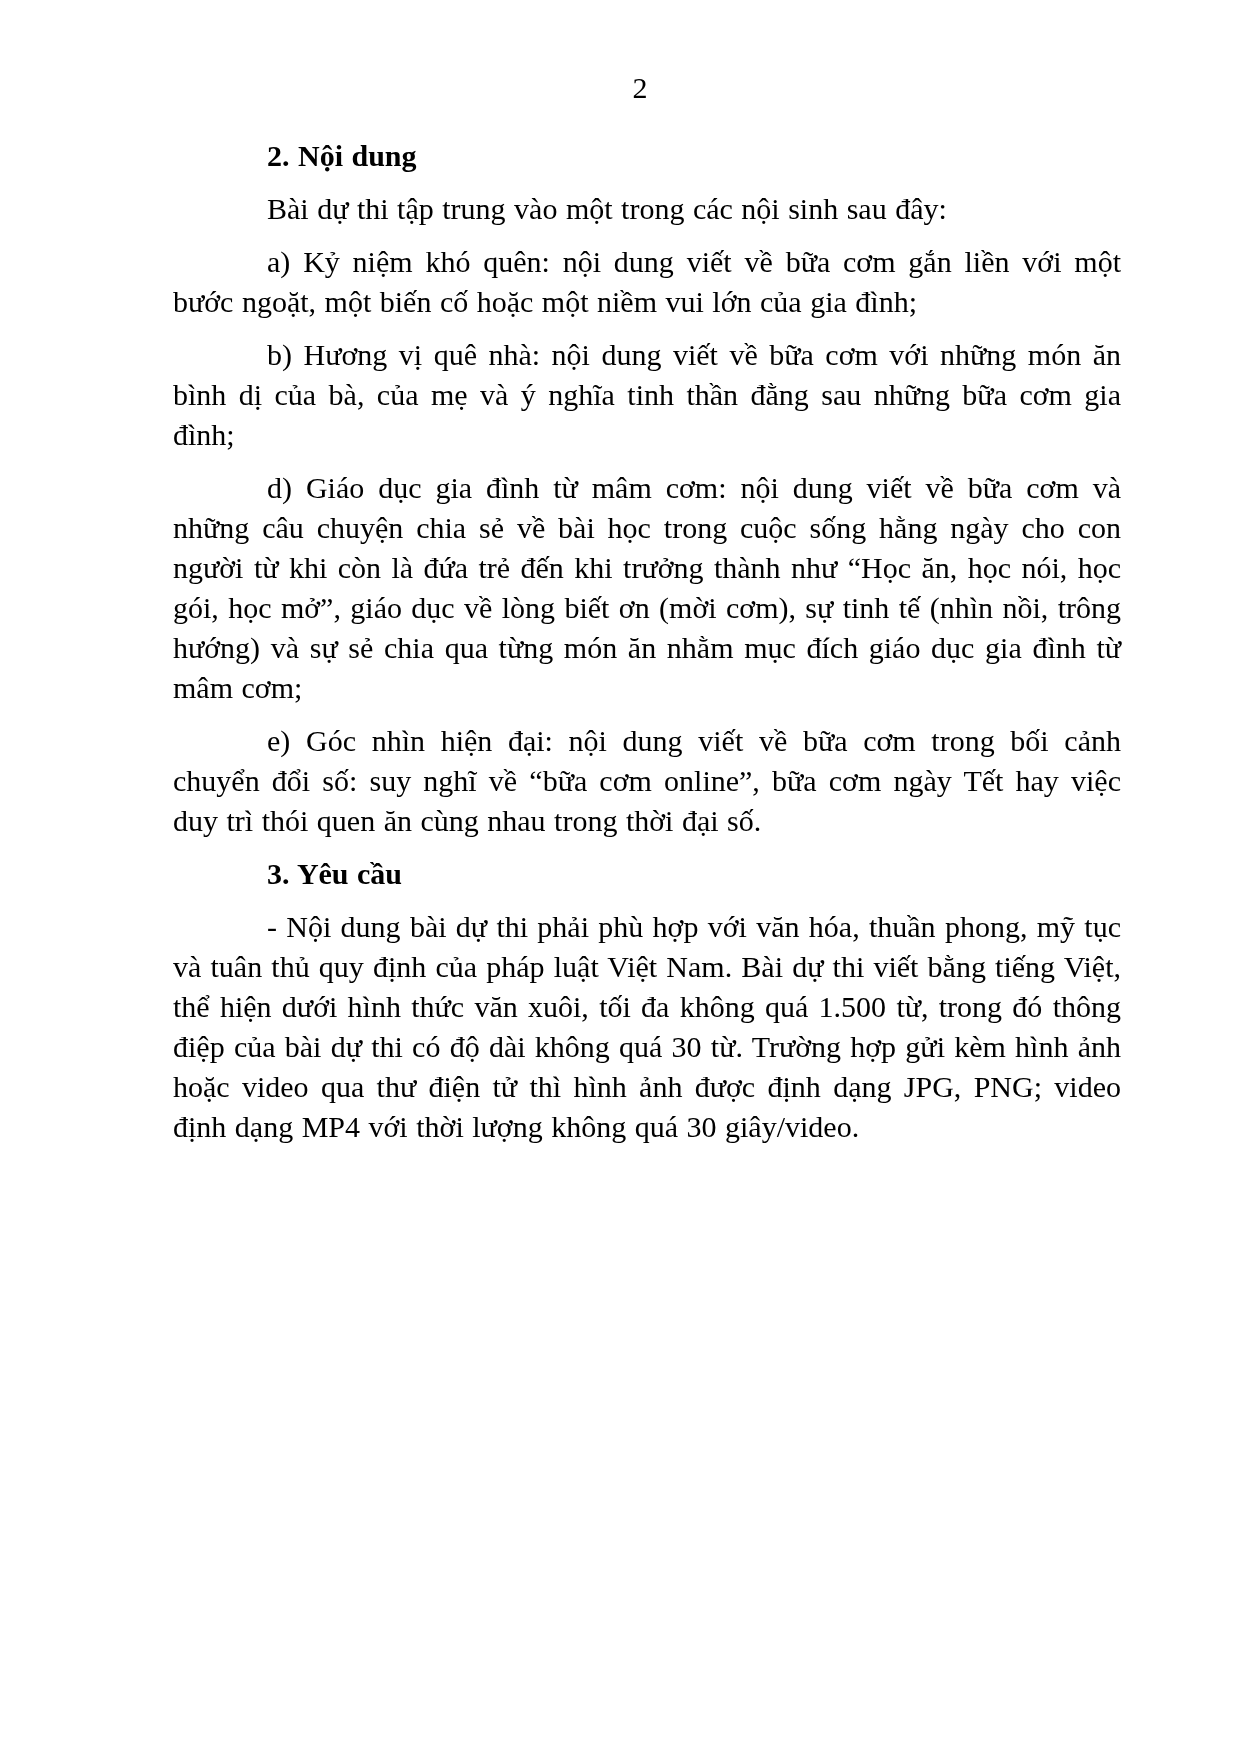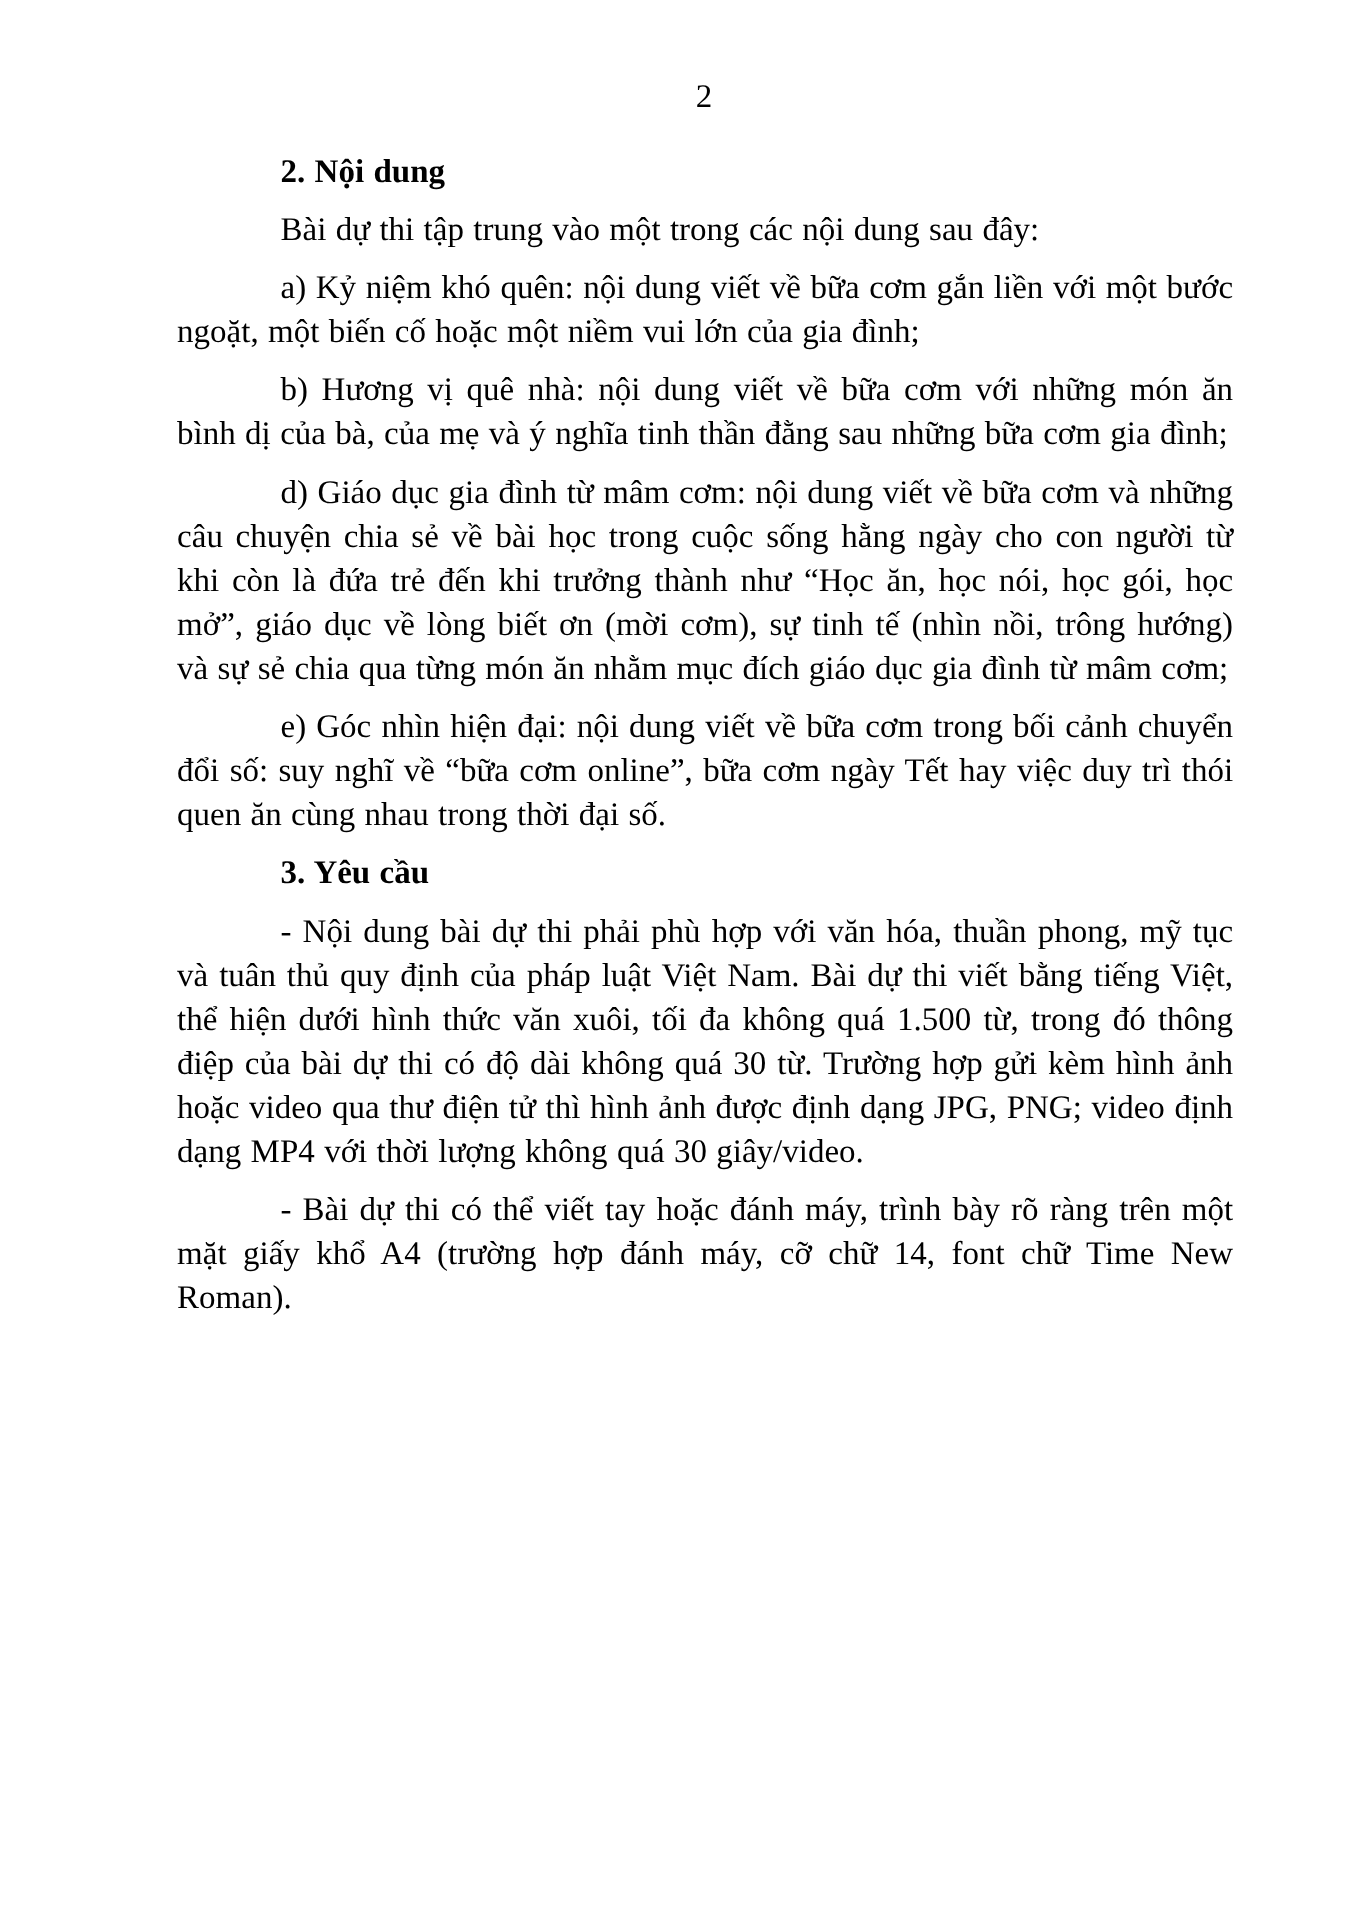--- a/index.html
+++ b/index.html
@@ -23,55 +23,54 @@
   }
   .page-number {
     font-size: 30px;
     line-height: 40px;
     text-align: center;
     margin: 0 0 28px 0;
   }
   p.para {
     font-size: 30px;
     line-height: 40px;
-    margin: 13px 0 0 2px;
+    margin: 13px 0 0 14px;
     text-indent: 94px;
     text-align: justify;
     word-spacing: 1px;
   }
   p.para.heading {
     font-weight: bold;
     text-align: left;
   }
 </style>
 </head>
 <body>
 
 <div class="page">
   <div class="content">
 
     <div class="page-number">2</div>
 
     <p class="para heading">2. Nội dung</p>
 
-    <p class="para">Bài dự thi tập trung vào một trong các nội dung sau đây:</p>
+    <p class="para">Bài dự thi tập trung vào một trong các nội sinh sau đây:</p>
 
     <p class="para">a) Kỷ niệm khó quên: nội dung viết về bữa cơm gắn liền với một bước ngoặt, một biến cố hoặc một niềm vui lớn của gia đình;</p>
 
     <p class="para">b) Hương vị quê nhà: nội dung viết về bữa cơm với những món ăn bình dị của bà, của mẹ và ý nghĩa tinh thần đằng sau những bữa cơm gia đình;</p>
 
 
     <p class="para">d) Giáo dục gia đình từ mâm cơm: nội dung viết về bữa cơm và những câu chuyện chia sẻ về bài học trong cuộc sống hằng ngày cho con người từ khi còn là đứa trẻ đến khi trưởng thành như “Học ăn, học nói, học gói, học mở”, giáo dục về lòng biết ơn (mời cơm), sự tinh tế (nhìn nồi, trông hướng) và sự sẻ chia qua từng món ăn nhằm mục đích giáo dục gia đình từ mâm cơm;</p>
 
     <p class="para">e) Góc nhìn hiện đại: nội dung viết về bữa cơm trong bối cảnh chuyển đổi số: suy nghĩ về “bữa cơm online”, bữa cơm ngày Tết hay việc duy trì thói quen ăn cùng nhau trong thời đại số.</p>
 
     <p class="para heading">3. Yêu cầu</p>
 
 
     <p class="para">- Nội dung bài dự thi phải phù hợp với văn hóa, thuần phong, mỹ tục và tuân thủ quy định của pháp luật Việt Nam. Bài dự thi viết bằng tiếng Việt, thể hiện dưới hình thức văn xuôi, tối đa không quá 1.500 từ, trong đó thông điệp của bài dự thi có độ dài không quá 30 từ. Trường hợp gửi kèm hình ảnh hoặc video qua thư điện tử thì hình ảnh được định dạng JPG, PNG; video định dạng MP4 với thời lượng không quá 30 giây/video.</p>
 
-    <p class="para">- Bài dự thi có thể viết tay hoặc đánh máy, trình bày rõ ràng trên một mặt giấy khổ A4 (trường hợp đánh máy, cỡ chữ 14, font chữ Time New Roman).</p>
 
 
 
 
   </div>
 </div>
 
 </body></html>

